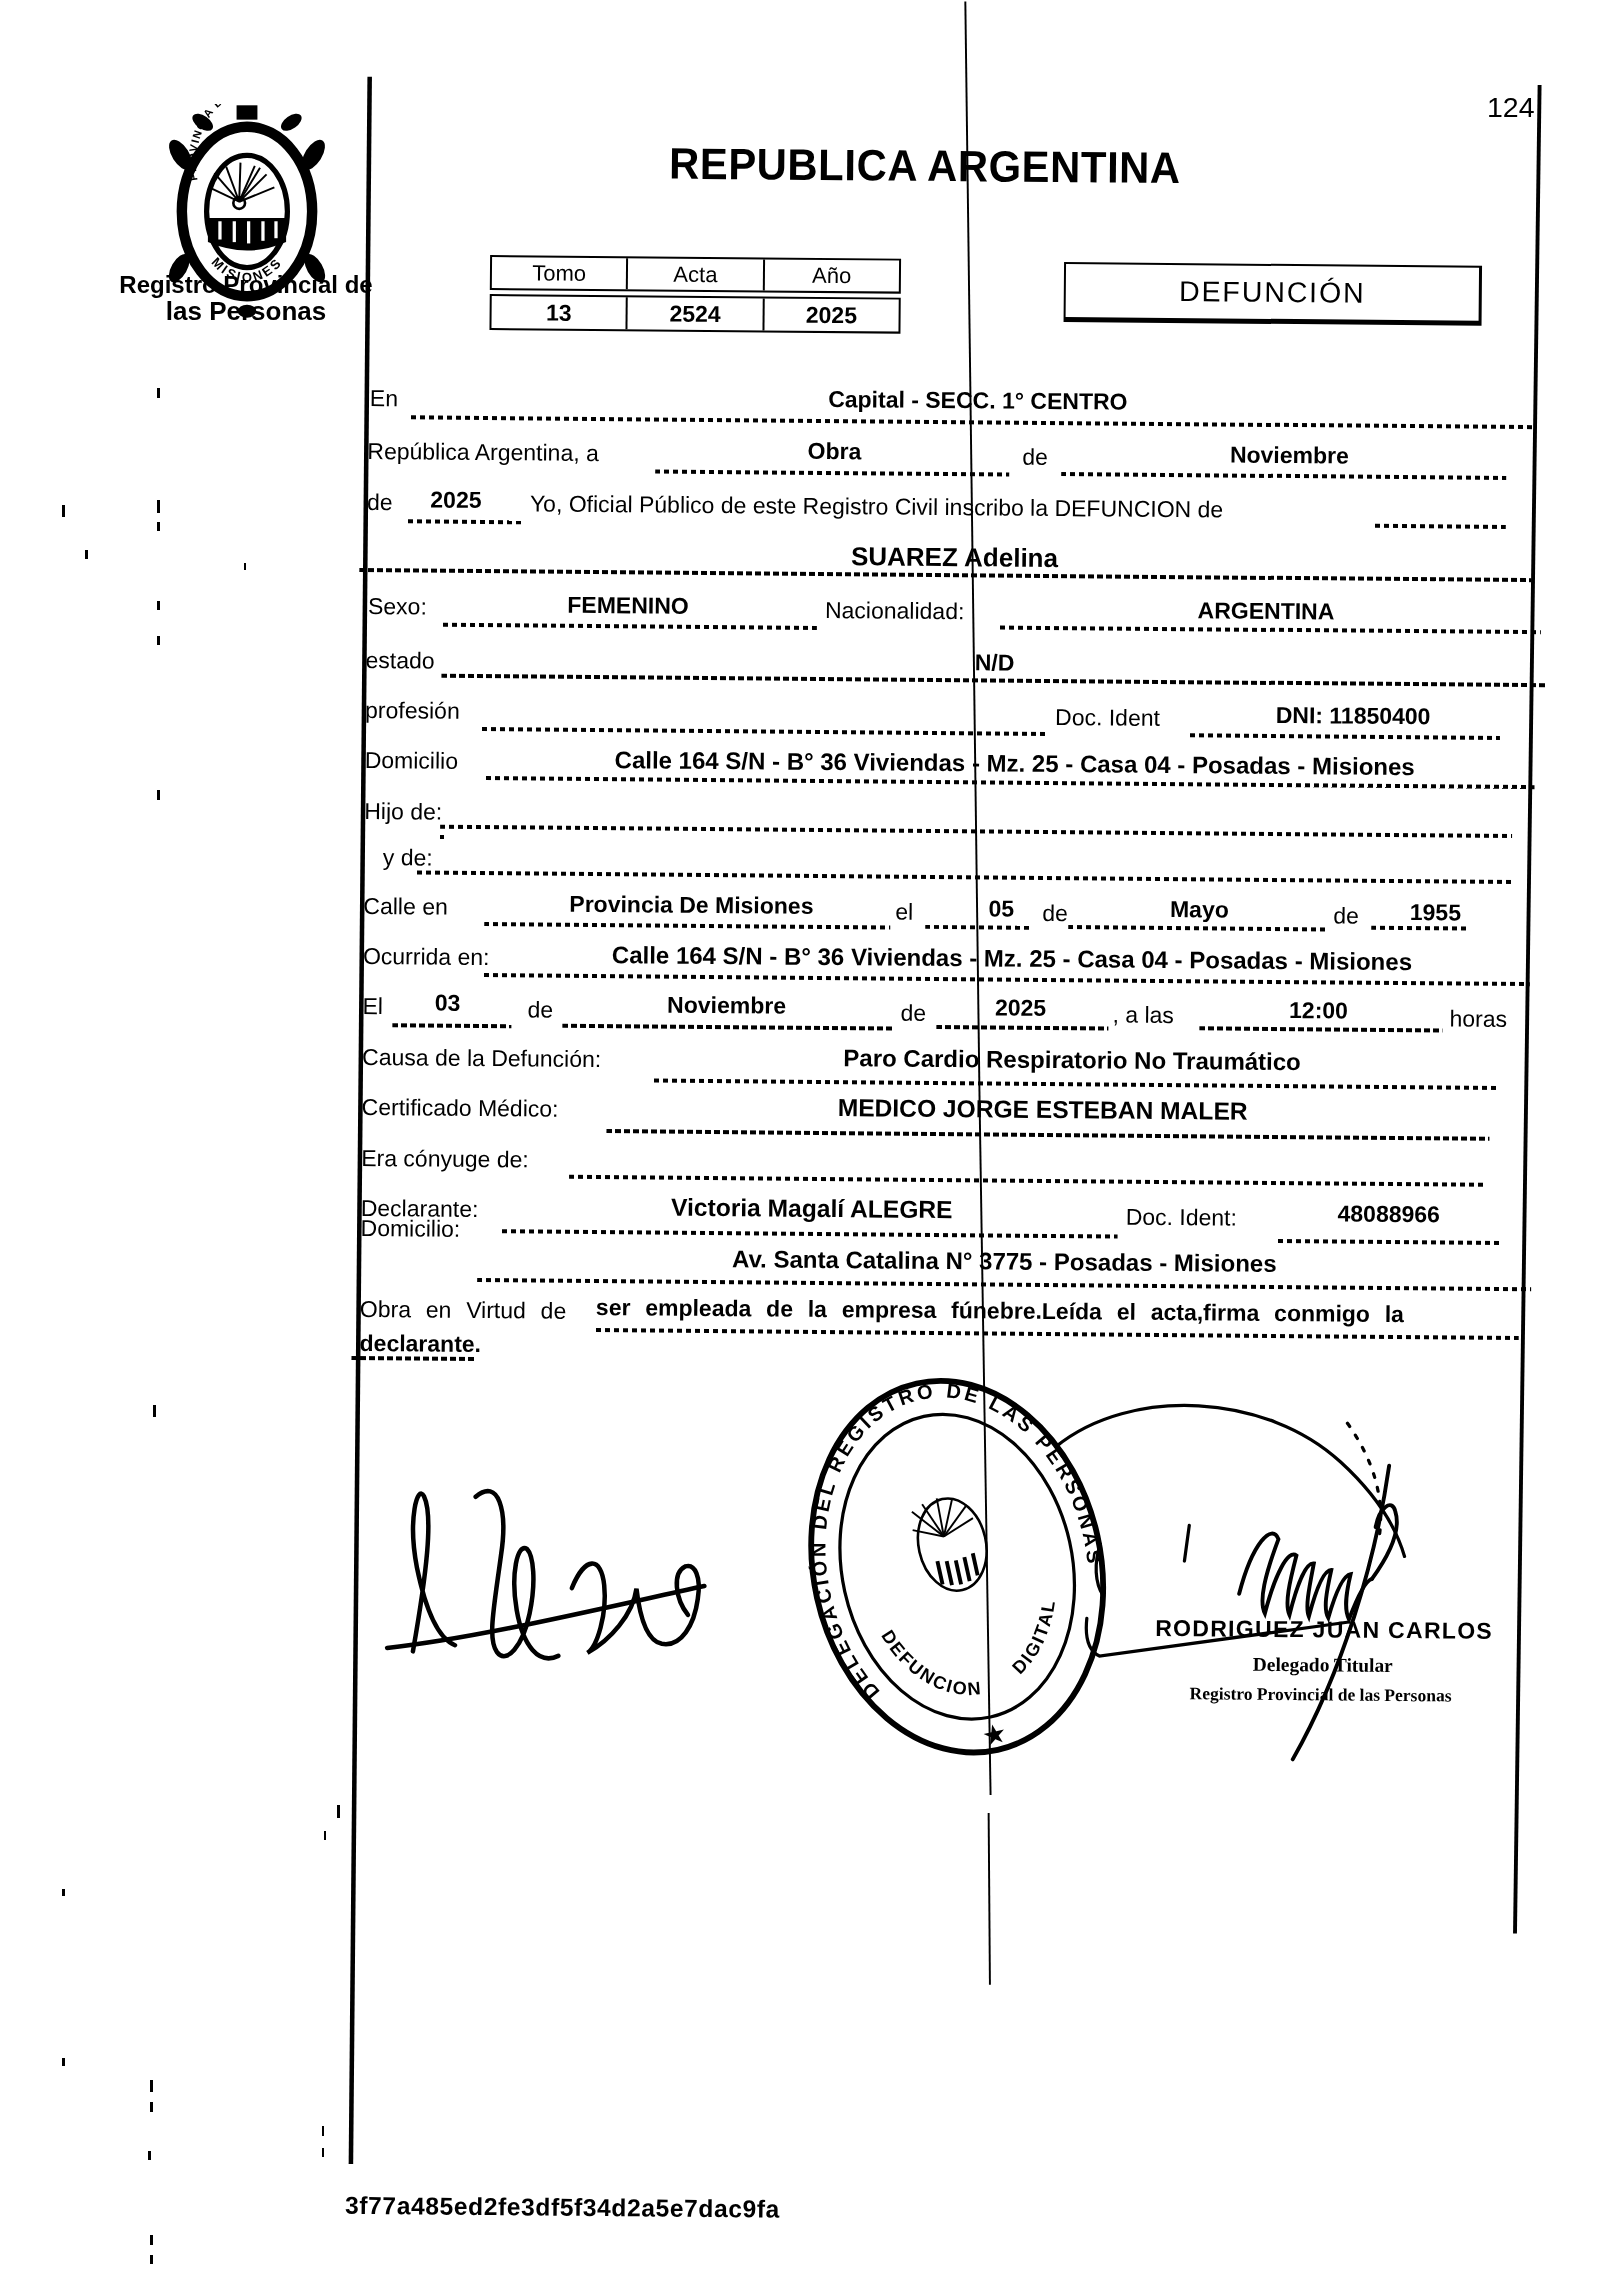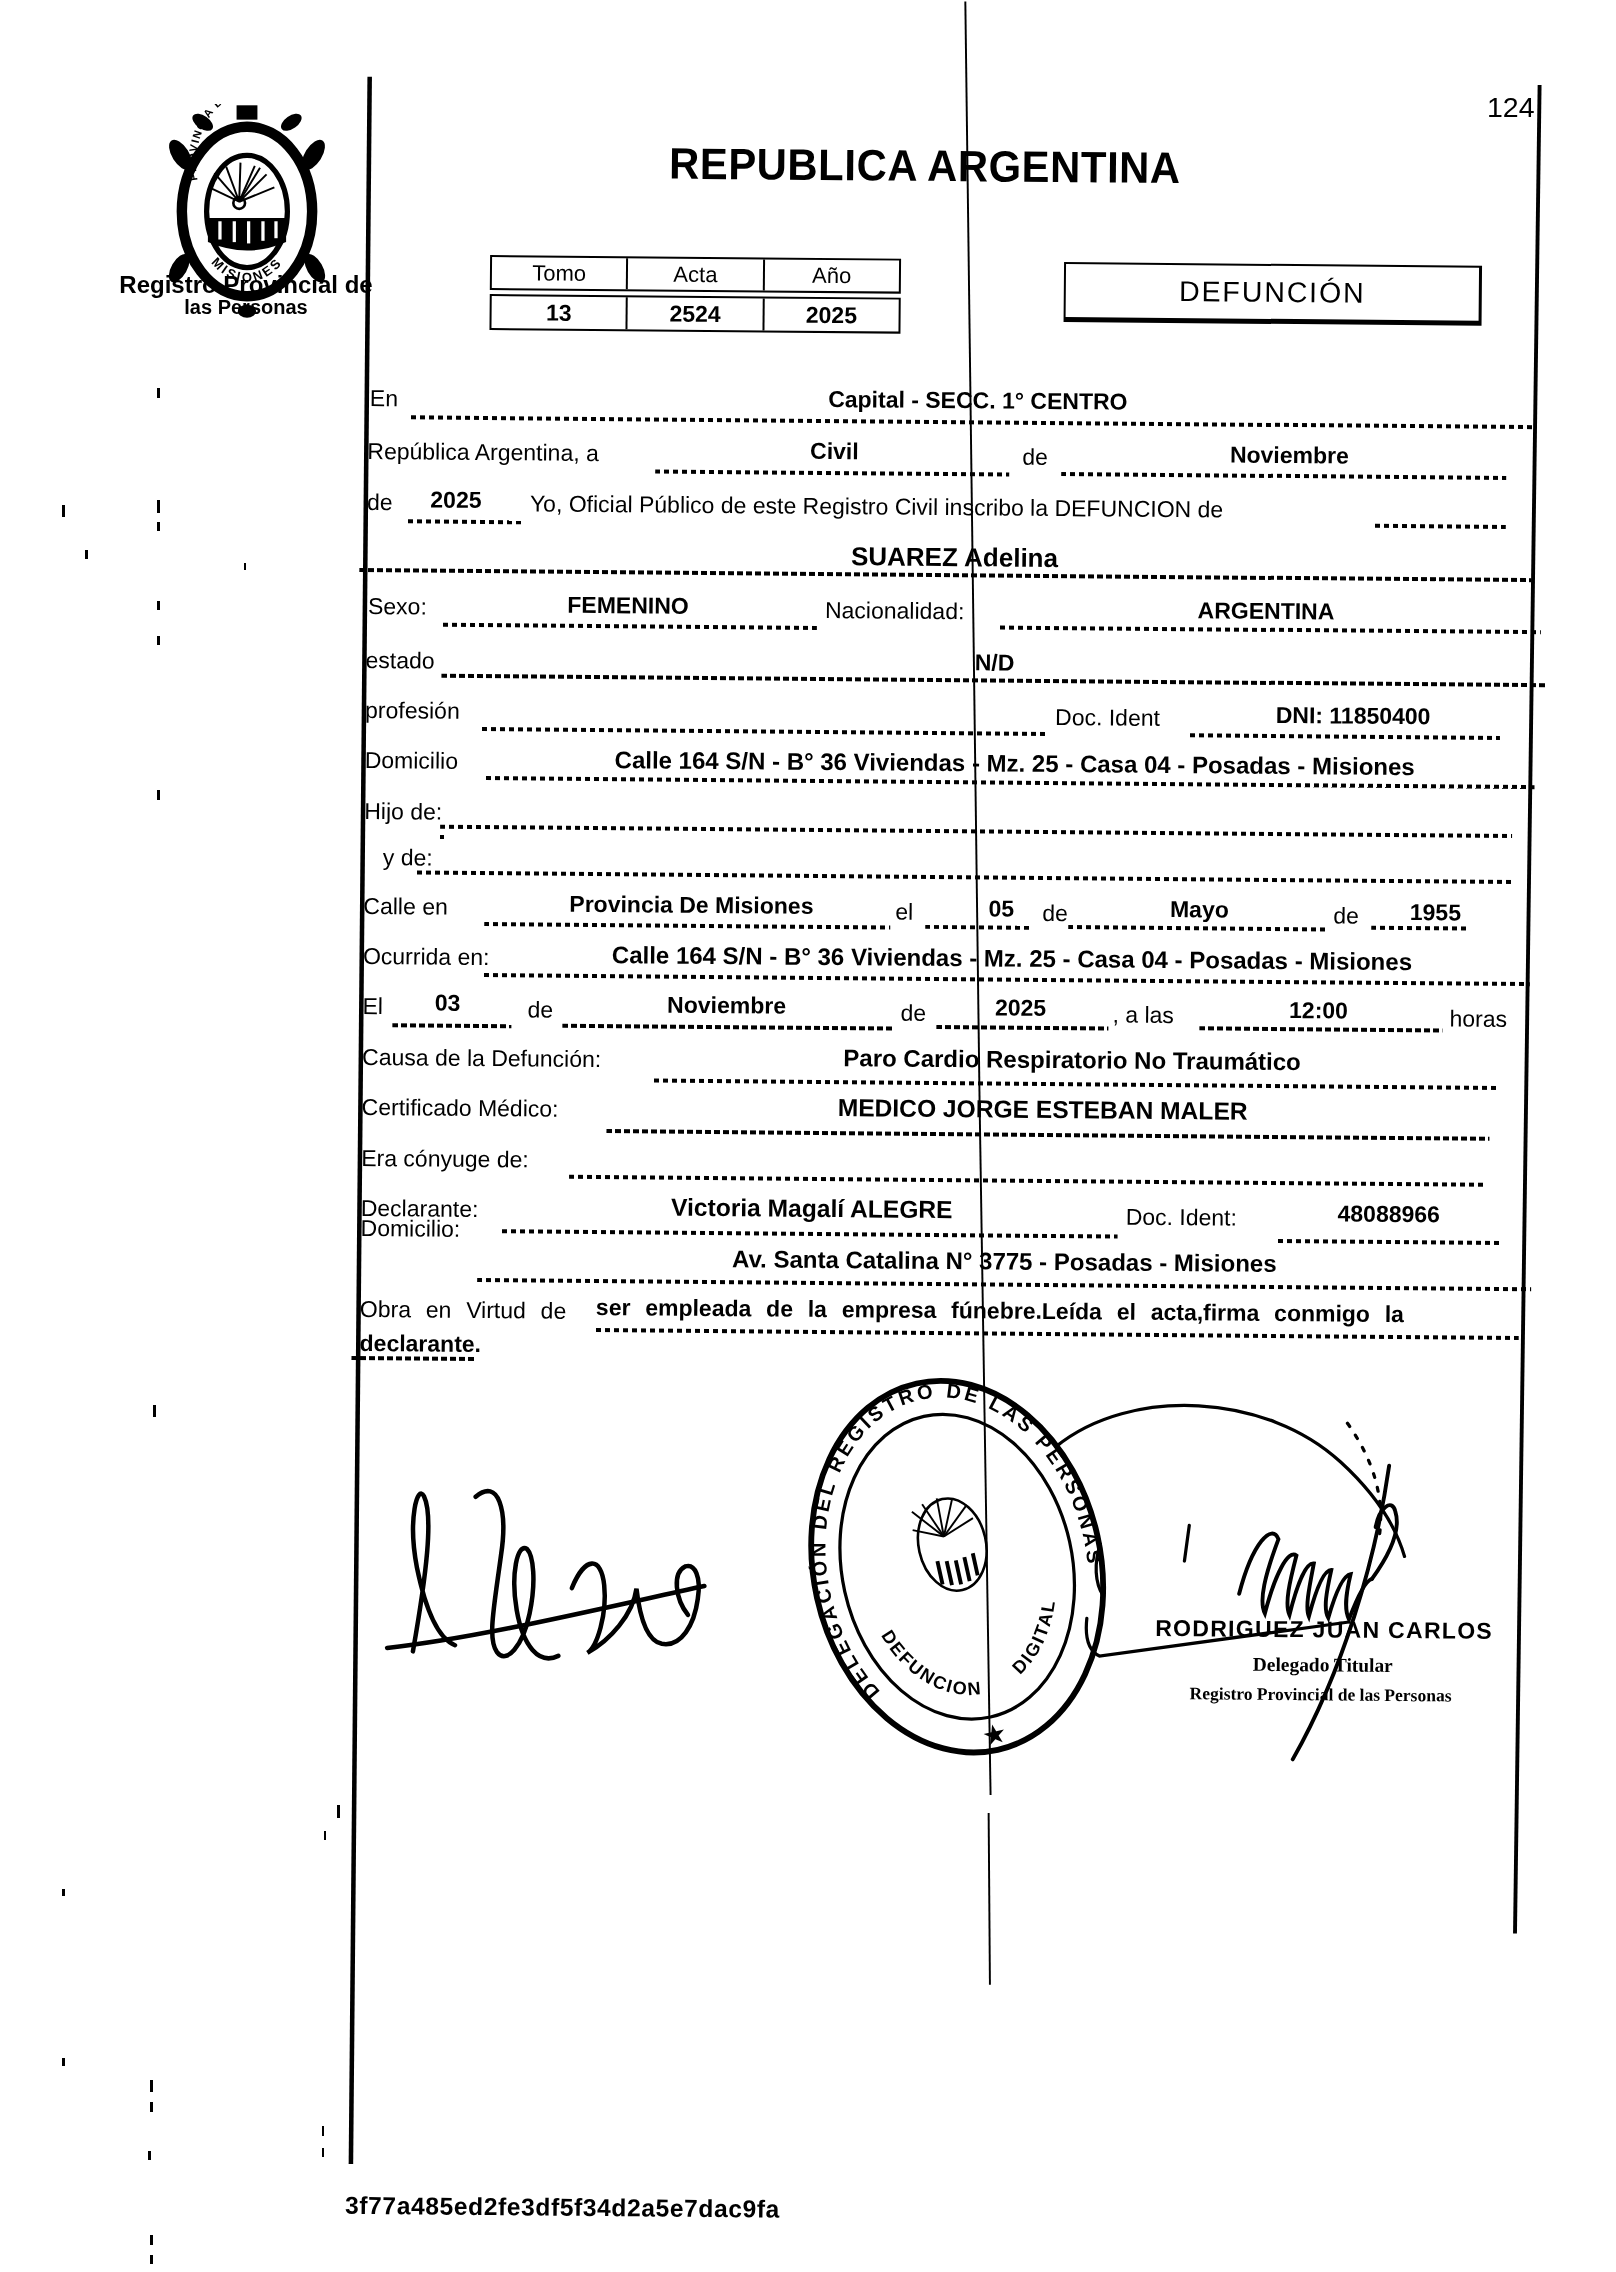--- a/index.html
+++ b/index.html
@@ -79,21 +79,21 @@
     <g fill="#fff">
       <rect x="86" y="180" width="5" height="28"></rect>
         <rect x="108" y="180" width="5" height="32"></rect>
       <rect x="130" y="180" width="5" height="34"></rect>
         <rect x="152" y="180" width="5" height="30"></rect>
       <rect x="172" y="180" width="5" height="26"></rect>
     </g>
   </svg>
 
   <div class="abs ctr" style="left:246px;top:271px;font-size:24px;font-weight:700;">Registro Provincial de</div>
-  <div class="abs ctr" style="left:246px;top:296px;font-size:20px;font-weight:700;">las Personas</div>
+  <div class="abs ctr" style="left:246px;top:296px;font-size:26px;font-weight:700;">las Personas</div>
 
   <div id="pageno" class="abs" style="left:1487px;top:91px;">124</div>
 
   <div class="mark" style="left:157px;top:388px;width:2.6px;height:10.4px;"></div>
   <div class="mark" style="left:157px;top:500px;width:2.6px;height:13px;"></div>
   <div class="mark" style="left:157px;top:522px;width:2.6px;height:9px;"></div>
   <div class="mark" style="left:62px;top:505px;width:2.6px;height:11.7px;"></div>
   <div class="mark" style="left:85px;top:550px;width:2.6px;height:9px;"></div>
   <div class="mark" style="left:244px;top:563px;width:1.9px;height:6.5px;"></div>
   <div class="mark" style="left:157px;top:601px;width:2.6px;height:9px;"></div>
@@ -130,21 +130,21 @@
 
     <div id="defbox">
       <span>DEFUNCIÓN</span>
     </div>
 
     <span class="abs lbl" style="left:370px;top:385px;">En</span>
     <span class="abs val ctr" style="left:978px;top:382px;">Capital - SECC. 1° CENTRO</span>
     <div class="dotted" style="left:411px;top:415px;width:1122px;"></div>
 
     <span class="abs lbl" style="left:368px;top:438px;">República Argentina, a</span>
-    <span class="abs val ctr" style="left:835px;top:434px;">Civil</span>
+    <span class="abs val ctr" style="left:835px;top:434px;">Obra</span>
     <span class="abs lbl" style="left:1023px;top:438px;">de</span>
     <span class="abs val ctr" style="left:1290px;top:434px;">Noviembre</span>
     <div class="dotted" style="left:656px;top:467px;width:354px;"></div>
     <div class="dotted" style="left:1062px;top:466px;width:445px;"></div>
 
     <span class="abs lbl" style="left:368px;top:489px;">de</span>
     <span class="abs val ctr" style="left:457px;top:486px;">2025</span>
     <span class="abs lbl" style="left:531px;top:489px;">Yo, Oficial Público de este Registro Civil inscribo la DEFUNCION de</span>
     <div class="dotted" style="left:409px;top:519px;width:117px;"></div>
     <div class="dotted" style="left:1376px;top:515px;width:131px;"></div>

